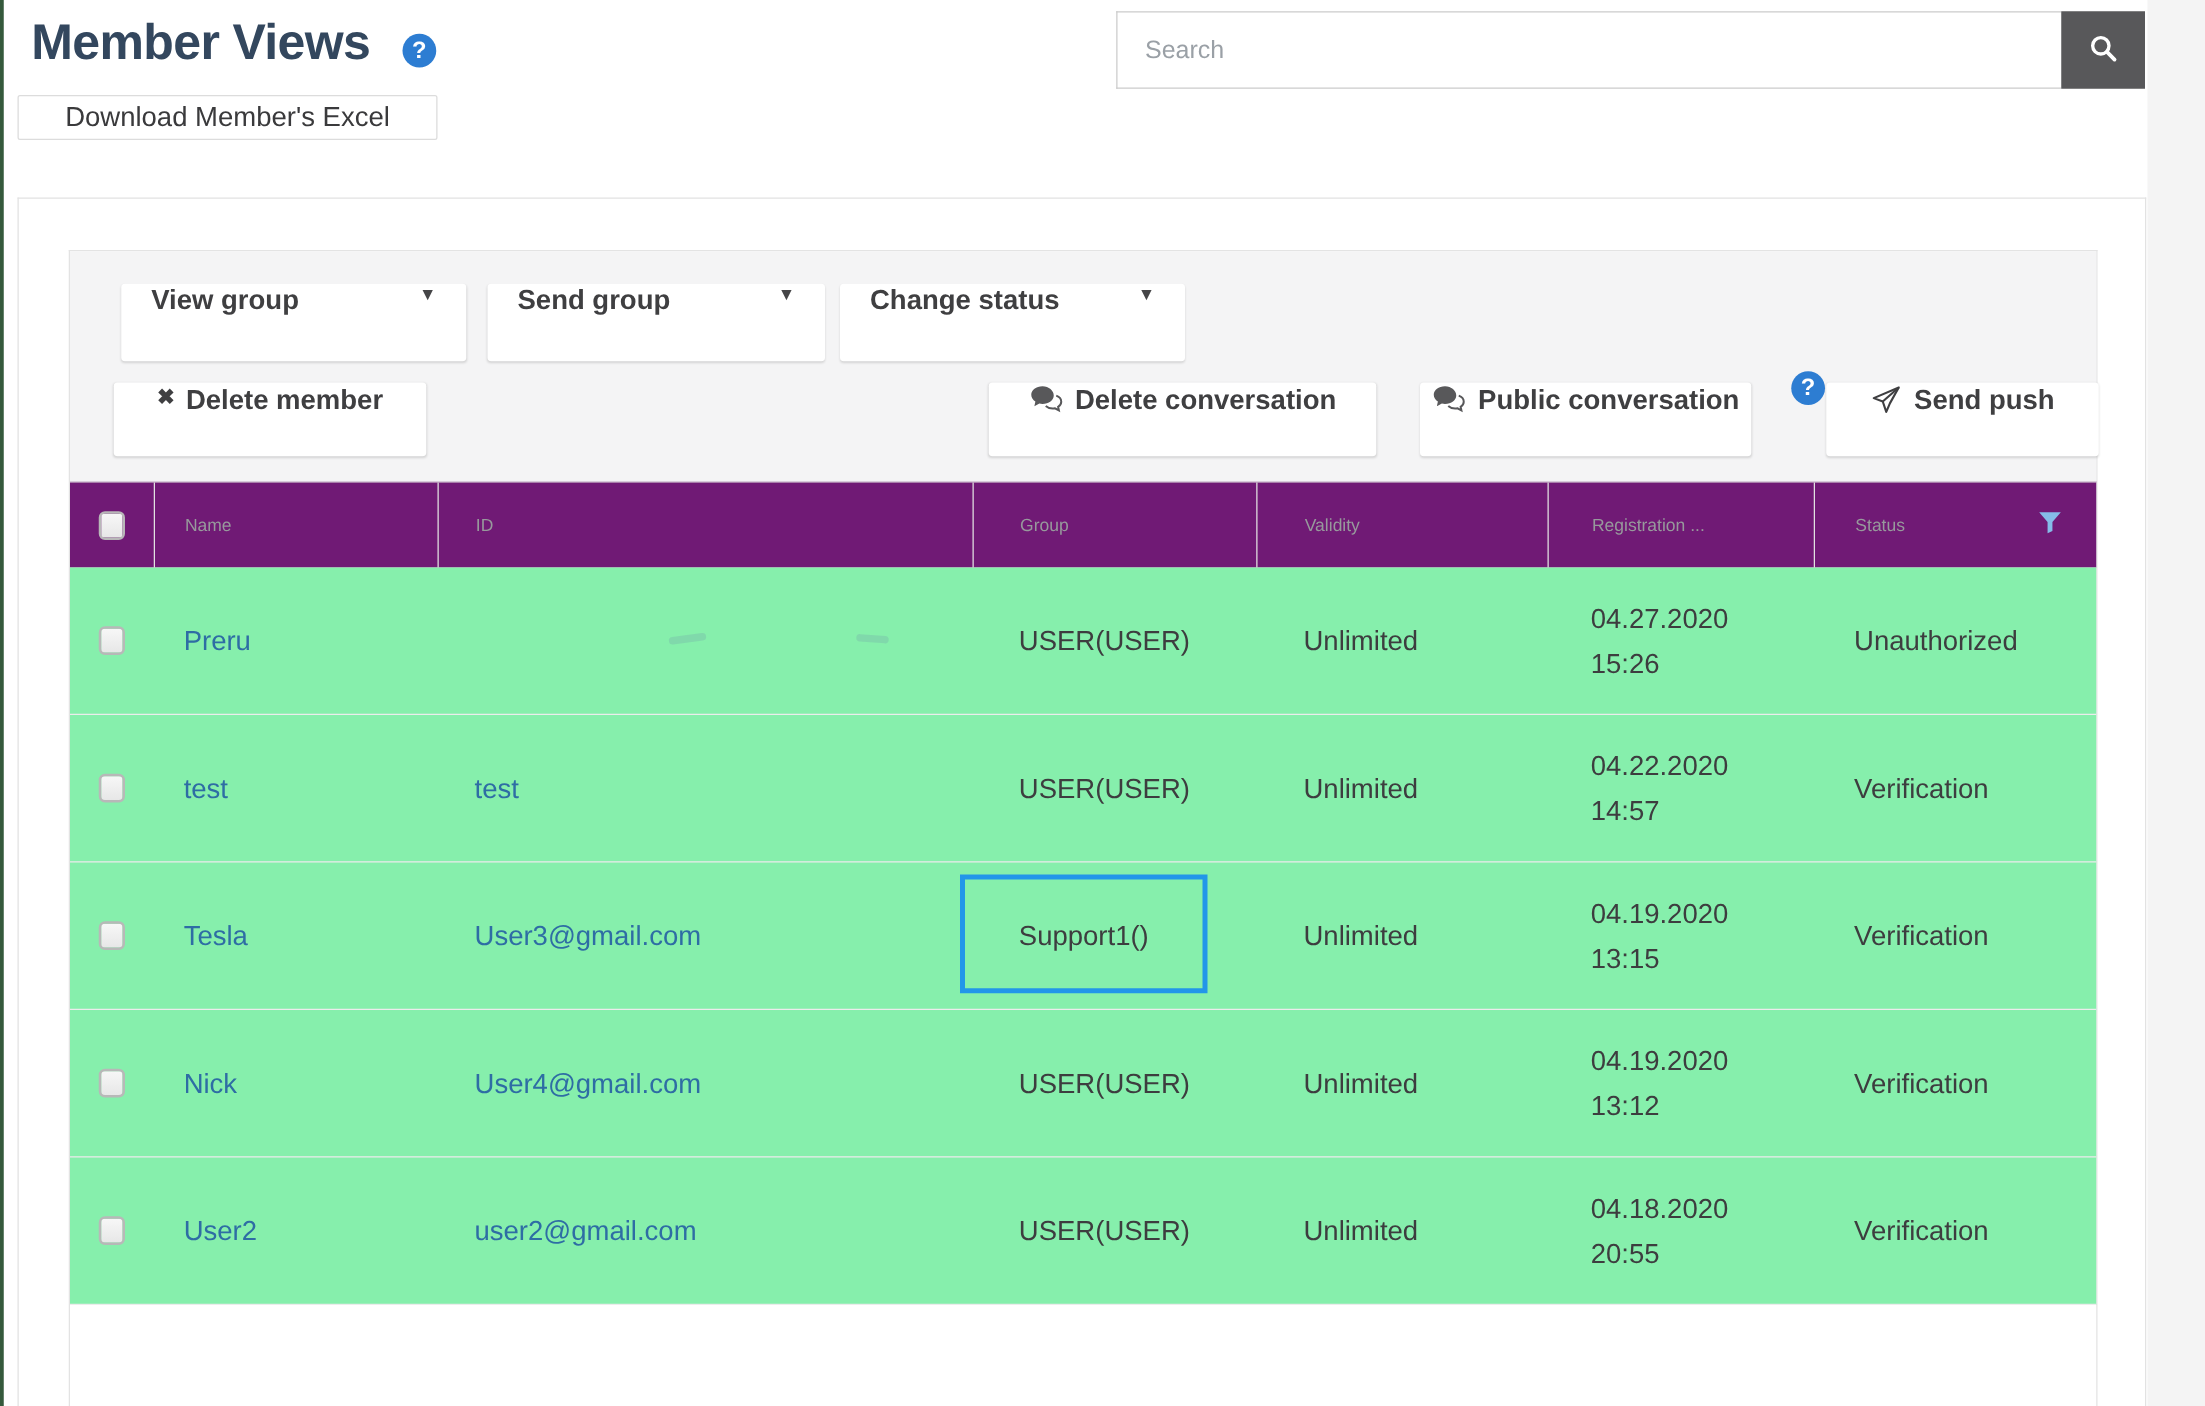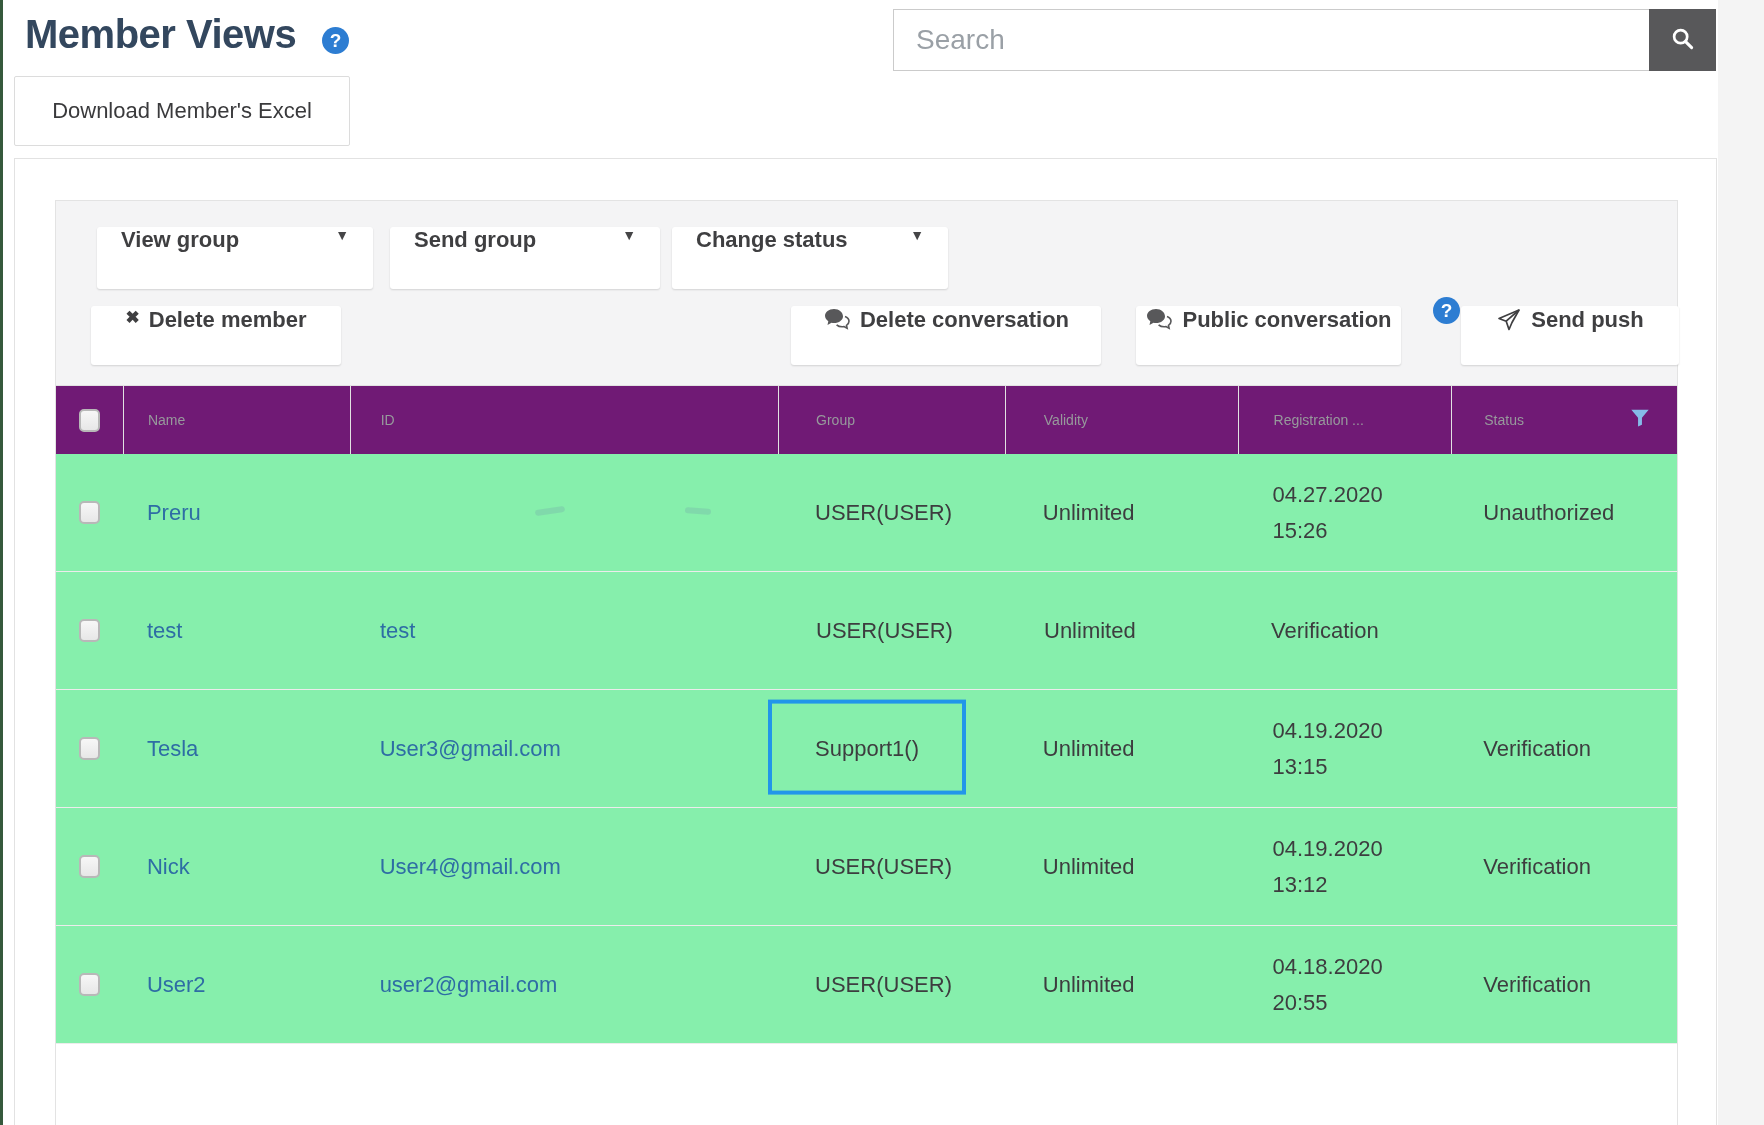--- a/index.html
+++ b/index.html
@@ -17,30 +17,30 @@
   .page-title{position:absolute;left:25px;top:12px;font-size:40px;font-weight:bold;color:#33475e;letter-spacing:-0.5px;}
   .help-badge{
     position:absolute;width:27px;height:27px;border-radius:50%;
     background:var(--help_icon,#2d7dd2);color:#fff;font-size:19px;font-weight:bold;
     display:flex;align-items:center;justify-content:center;cursor:pointer;
   }
   .help-badge.title-help{left:322px;top:27px;}
   .help-badge.toolbar-help{left:1377px;top:96px;}
 
   .btn-download{
-    position:absolute;left:14px;top:76px;width:336px;height:70px;
+    position:absolute;left:14px;top:76px;width:336px;height:36px;
     background:#fff;border:1px solid #dcdcdc;border-radius:2px;
     font-size:22px;color:#3a3a3c;display:flex;align-items:center;justify-content:center;
     font-family:inherit;cursor:pointer;
   }
 
   .search-wrap{position:absolute;left:893px;top:9px;width:823px;height:62px;display:flex;}
   .search-input{
     flex:1;height:62px;border:1px solid #cbcbcb;border-right:none;box-sizing:border-box;
-    font-size:28px;color:#444;padding:0 0 0 22px;outline:none;font-family:inherit;background:#fff;
+    font-size:20px;color:#444;padding:0 0 0 22px;outline:none;font-family:inherit;background:#fff;
   }
   .search-input::placeholder{color:#9aa0a6;}
   .search-btn{
     width:67px;height:62px;background:var(--search_button_bg,#58585a);border:none;cursor:pointer;
     display:flex;align-items:center;justify-content:center;
   }
 
   
   .panel{
     position:absolute;left:14px;top:158px;width:1703px;height:967px;box-sizing:border-box;
@@ -234,20 +234,26 @@
       </div>
 
       <div class="tr">
         <div class="td col-cb" style="justify-content:center;">
             <span class="checkbox"></span>
           </div>
         <div class="td col-name link">test</div>
         <div class="td col-id link">test</div>
         <div class="td col-group">USER(USER)</div>
         <div class="td col-validity">Unlimited</div>
+        <div class="td col-reg">
+          <div class="reg-block">
+              <div>04.22.2020</div>
+              <div>14:57</div>
+            </div>
+        </div>
         <div class="td col-status">Verification</div>
       </div>
 
       <div class="tr">
         <div class="td col-cb" style="justify-content:center;">
             <span class="checkbox"></span>
           </div>
         <div class="td col-name link">Tesla</div>
         <div class="td col-id link">User3@gmail.com</div>
         <div class="td col-group">

